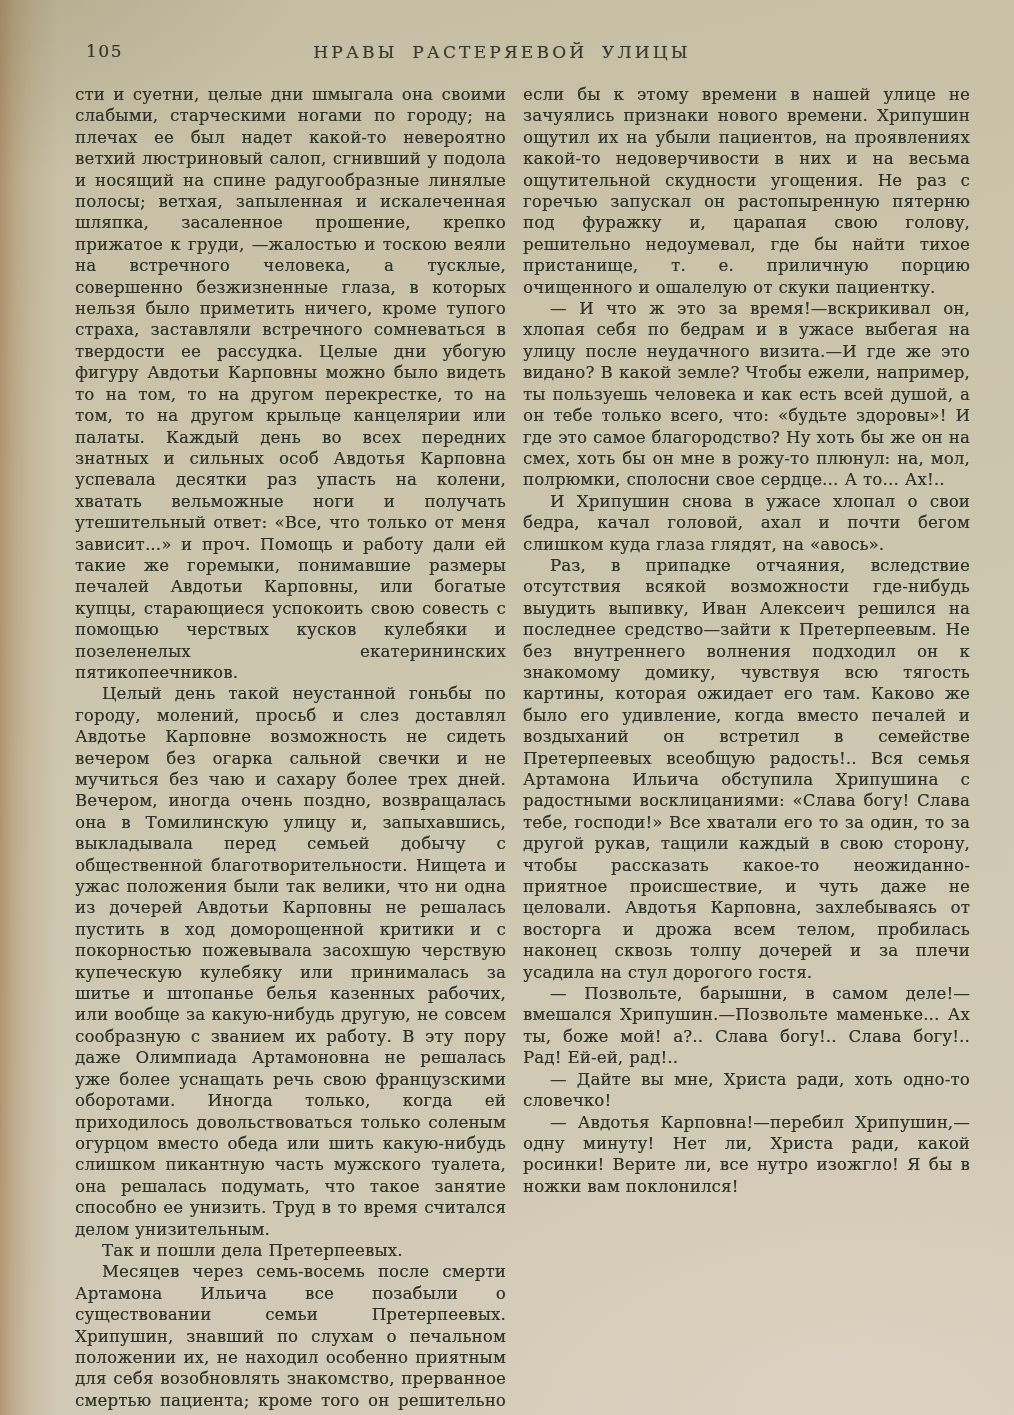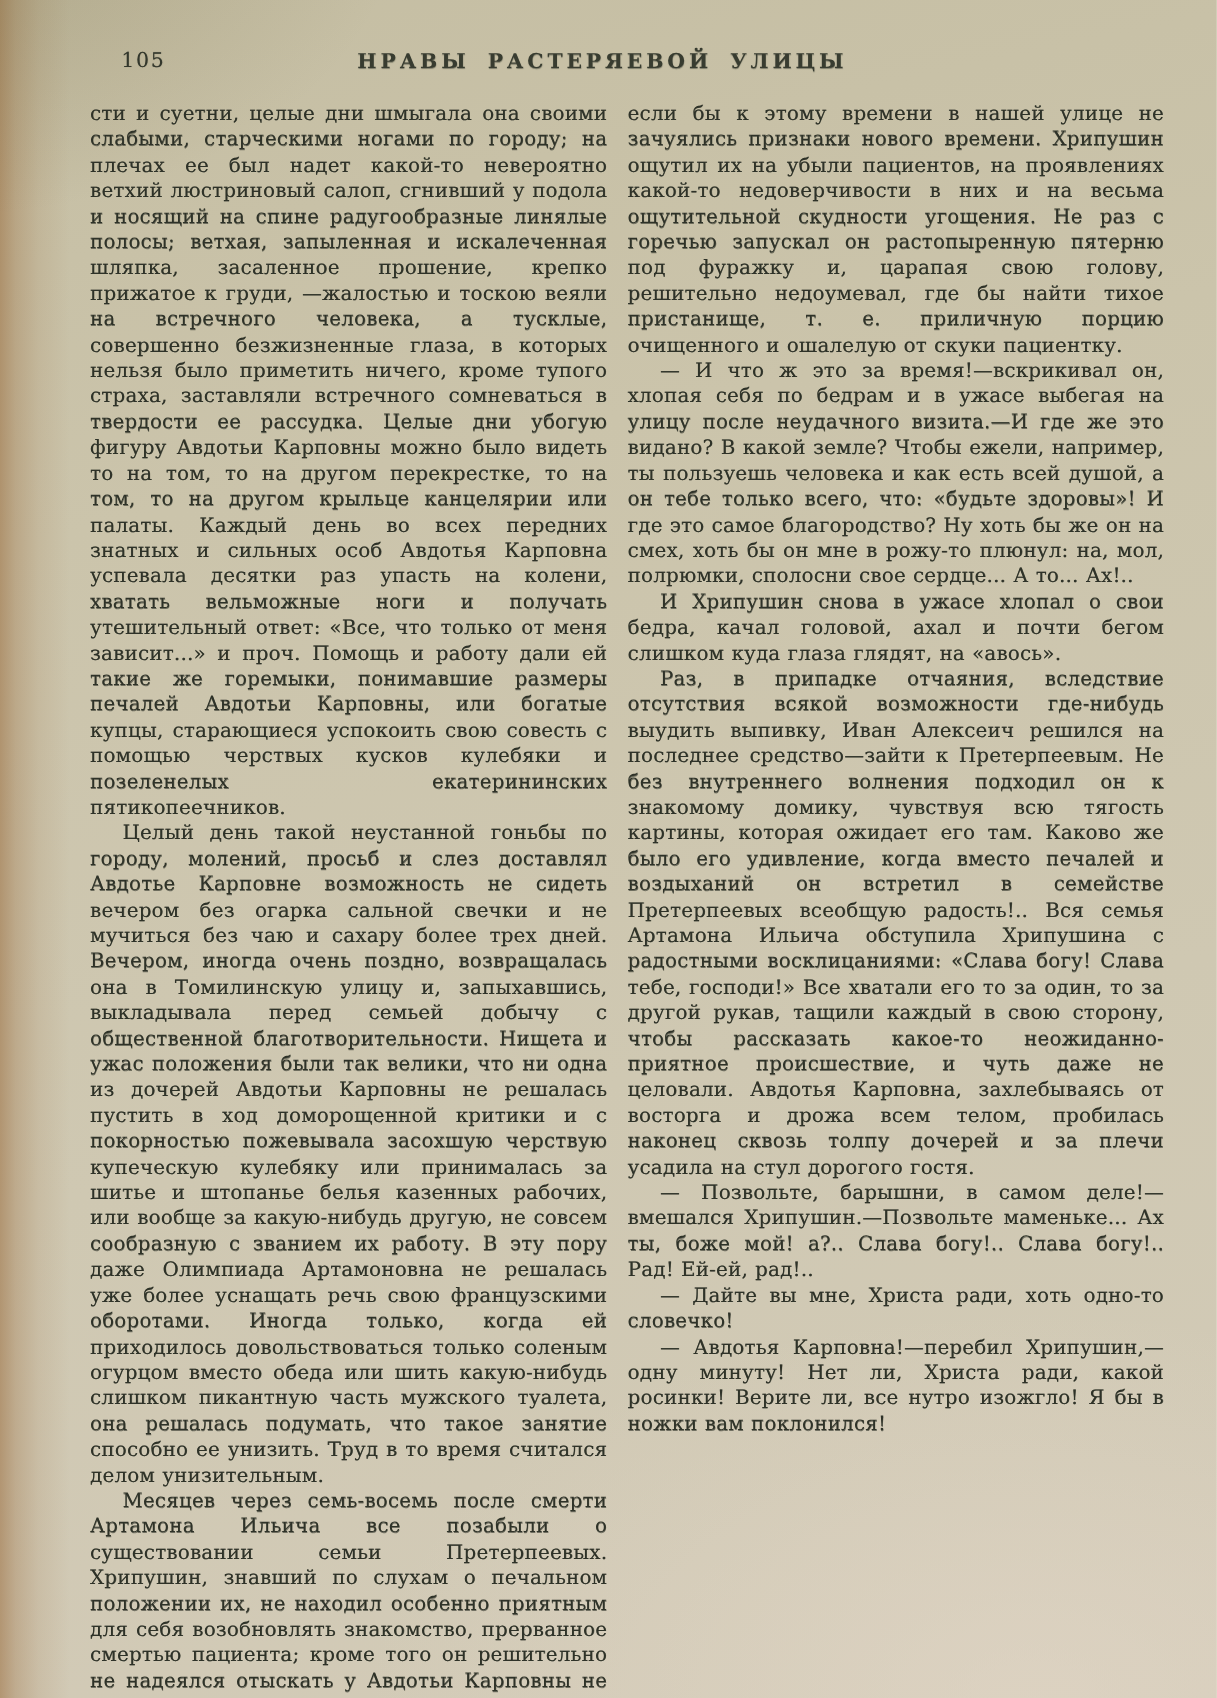--- a/index.html
+++ b/index.html
@@ -26,32 +26,31 @@
   }
 
   .page-number {
     position: absolute;
     left: 86px;
     top: 41px;
     font-size: 17px;
     letter-spacing: 1.5px;
     color: #33372c;
     text-shadow: 0.2px 0.2px 0.6px rgba(51,55,44,0.55);
-    margin-left: 15px;
   }
 
   .running-title {
     position: absolute;
     left: 60px;
     right: 70px;
     top: 42px;
     margin: 0;
     text-align: center;
     font-size: 17px;
-    font-weight: bold;
+    font-weight: normal;
     letter-spacing: 3.2px;
     word-spacing: 6px;
     color: #383c30;
     text-shadow: 0.2px 0.2px 0.7px rgba(56,60,48,0.5);
   }
 
   .columns {
     position: absolute;
     top: 84px;
     left: 75px;
@@ -84,20 +83,21 @@
 
 <header>
   <span class="page-number">105</span>
   <h1 class="running-title">НРАВЫ РАСТЕРЯЕВОЙ УЛИЦЫ</h1>
 </header>
 
 <main class="columns">
   <section class="col col-left">
       <p>сти и суетни, целые дни шмыгала она своими слабыми, старческими ногами по городу; на плечах ее был надет какой-то невероятно ветхий люстриновый салоп, сгнивший у подола и носящий на спине радугообразные линялые полосы; ветхая, запыленная и искалеченная шляпка, засаленное прошение, крепко прижатое к груди, —жалостью и тоскою веяли на встречного человека, а тусклые, совершенно безжизненные глаза, в которых нельзя было приметить ничего, кроме тупого страха, заставляли встречного сомневаться в твердости ее рассудка. Целые дни убогую фигуру Авдотьи Карповны можно было видеть то на том, то на другом перекрестке, то на том, то на другом крыльце канцелярии или палаты. Каждый день во всех передних знатных и сильных особ Авдотья Карповна успевала десятки раз упасть на колени, хватать вельможные ноги и получать утешительный ответ: «Все, что только от меня зависит...» и проч. Помощь и работу дали ей такие же горемыки, понимавшие размеры печалей Авдотьи Карповны, или богатые купцы, старающиеся успокоить свою совесть с помощью черствых кусков кулебяки и позеленелых екатерининских пятикопеечников.</p>
       <p class="indent">Целый день такой неустанной гоньбы по городу, молений, просьб и слез доставлял Авдотье Карповне возможность не сидеть вечером без огарка сальной свечки и не мучиться без чаю и сахару более трех дней. Вечером, иногда очень поздно, возвращалась она в Томилинскую улицу и, запыхавшись, выкладывала перед семьей добычу с общественной благотворительности. Нищета и ужас положения были так велики, что ни одна из дочерей Авдотьи Карповны не решалась пустить в ход доморощенной критики и с покорностью пожевывала засохшую черствую купеческую кулебяку или принималась за шитье и штопанье белья казенных рабочих, или вообще за какую-нибудь другую, не совсем сообразную с званием их работу. В эту пору даже Олимпиада Артамоновна не решалась уже более уснащать речь свою французскими оборотами. Иногда только, когда ей приходилось довольствоваться только соленым огурцом вместо обеда или шить какую-нибудь слишком пикантную часть мужского туалета, она решалась подумать, что такое занятие способно ее унизить. Труд в то время считался делом унизительным.</p>
+      <p class="indent">Так и пошли дела Претерпеевых.</p>
       <p class="indent">Месяцев через семь-восемь после смерти Артамона Ильича все позабыли о существовании семьи Претерпеевых. Хрипушин, знавший по слухам о печальном положении их, не находил особенно приятным для себя возобновлять знакомство, прерванное смертью пациента; кроме того он решительно не надеялся отыскать у Авдотьи Карповны не только ничего по части «мелочи», но положительно был уверен, что когда-то хлебосольная хозяйка эта не найдет возможным теперь нацедить ему даже малую пропорцию увеселительного напитка. Хрипушин поэтому и не заглядывал к Претерпеевым по крайней мере с полгода и по всей вероятности не заглянул бы сюда никогда,</p>
     </section>
   <section class="col col-right">
       <p>если бы к этому времени в нашей улице не зачуялись признаки нового времени. Хрипушин ощутил их на убыли пациентов, на проявлениях какой-то недоверчивости в них и на весьма ощутительной скудности угощения. Не раз с горечью запускал он растопыренную пятерню под фуражку и, царапая свою голову, решительно недоумевал, где бы найти тихое пристанище, т. е. приличную порцию очищенного и ошалелую от скуки пациентку.</p>
       <p class="indent">— И что ж это за время!—вскрикивал он, хлопая себя по бедрам и в ужасе выбегая на улицу после неудачного визита.—И где же это видано? В какой земле? Чтобы ежели, например, ты пользуешь человека и как есть всей душой, а он тебе только всего, что: «будьте здоровы»! И где это самое благородство? Ну хоть бы же он на смех, хоть бы он мне в рожу-то плюнул: на, мол, полрюмки, сполосни свое сердце... А то... Ах!..</p>
       <p class="indent">И Хрипушин снова в ужасе хлопал о свои бедра, качал головой, ахал и почти бегом слишком куда глаза глядят, на «авось».</p>
       <p class="indent">Раз, в припадке отчаяния, вследствие отсутствия всякой возможности где-нибудь выудить выпивку, Иван Алексеич решился на последнее средство—зайти к Претерпеевым. Не без внутреннего волнения подходил он к знакомому домику, чувствуя всю тягость картины, которая ожидает его там. Каково же было его удивление, когда вместо печалей и воздыханий он встретил в семействе Претерпеевых всеобщую радость!.. Вся семья Артамона Ильича обступила Хрипушина с радостными восклицаниями: «Слава богу! Слава тебе, господи!» Все хватали его то за один, то за другой рукав, тащили каждый в свою сторону, чтобы рассказать какое-то неожиданно-приятное происшествие, и чуть даже не целовали. Авдотья Карповна, захлебываясь от восторга и дрожа всем телом, пробилась наконец сквозь толпу дочерей и за плечи усадила на стул дорогого гостя.</p>
       <p class="indent">— Позвольте, барышни, в самом деле!— вмешался Хрипушин.—Позвольте маменьке... Ах ты, боже мой! а?.. Слава богу!.. Слава богу!.. Рад! Ей-ей, рад!..</p>
       <p class="indent">— Дайте вы мне, Христа ради, хоть одно-то словечко!</p>
       <p class="indent">— Авдотья Карповна!—перебил Хрипушин,—одну минуту! Нет ли, Христа ради, какой росинки! Верите ли, все нутро изожгло! Я бы в ножки вам поклонился!</p>

